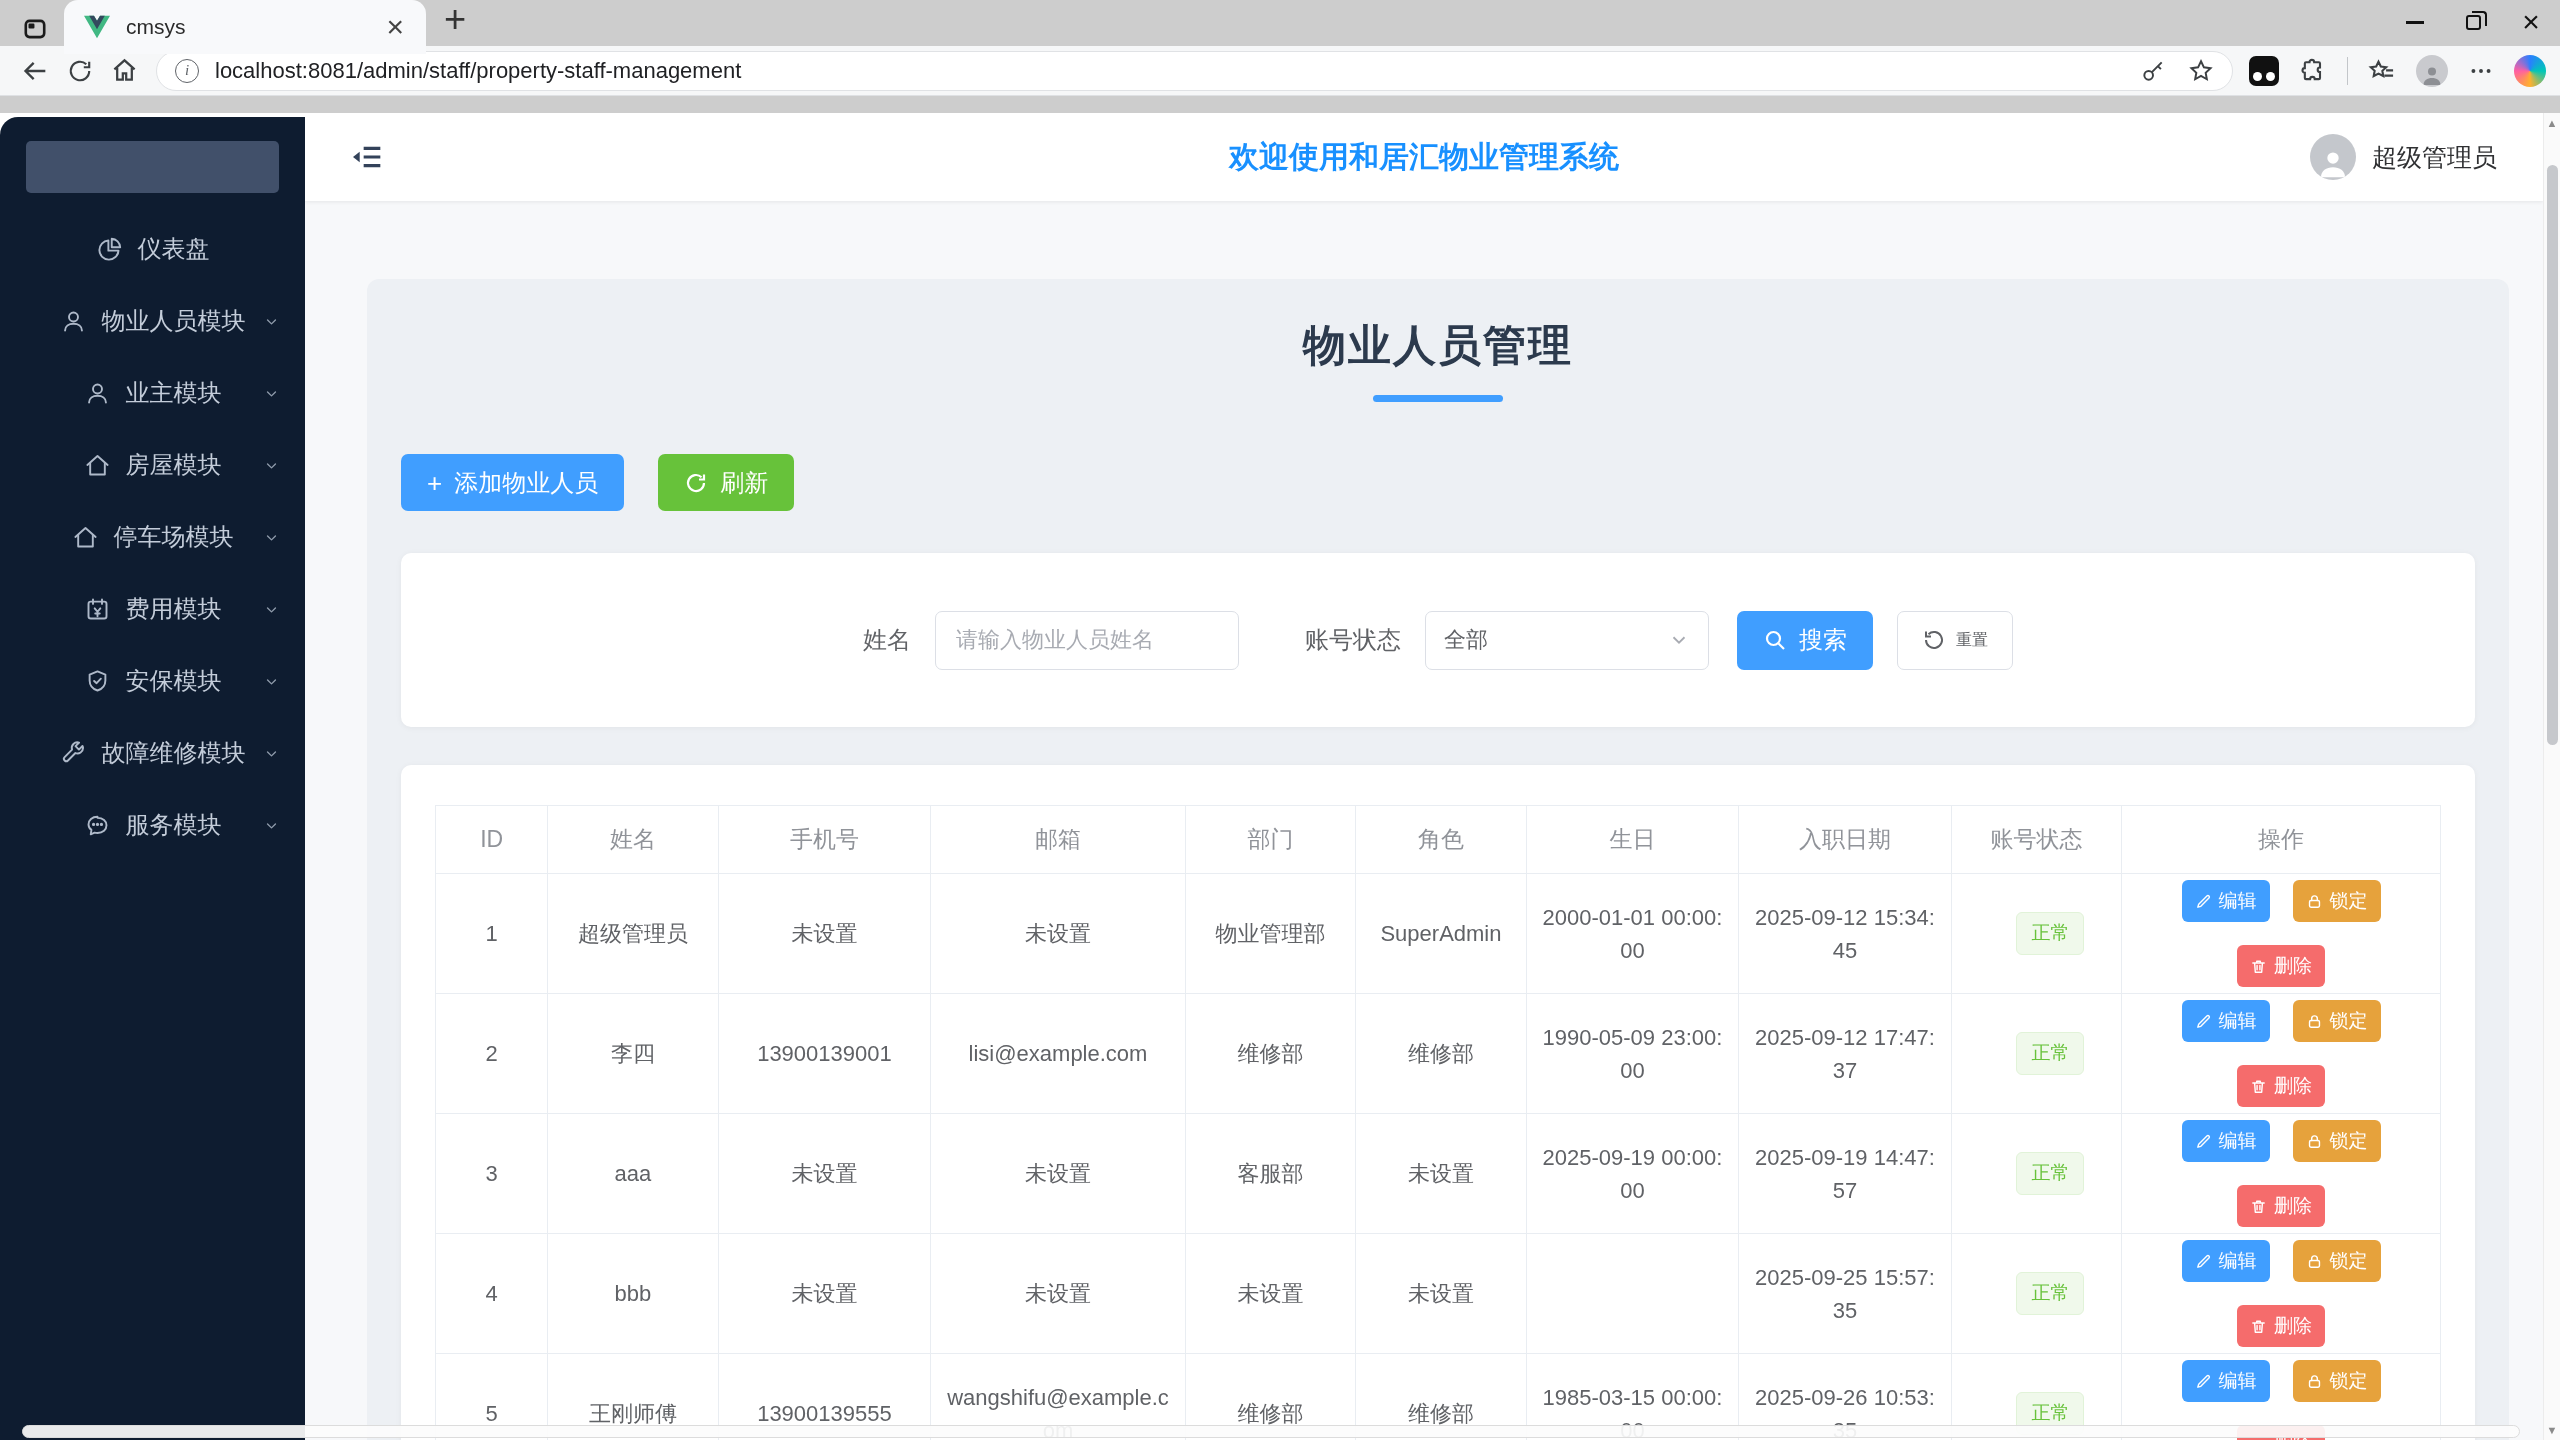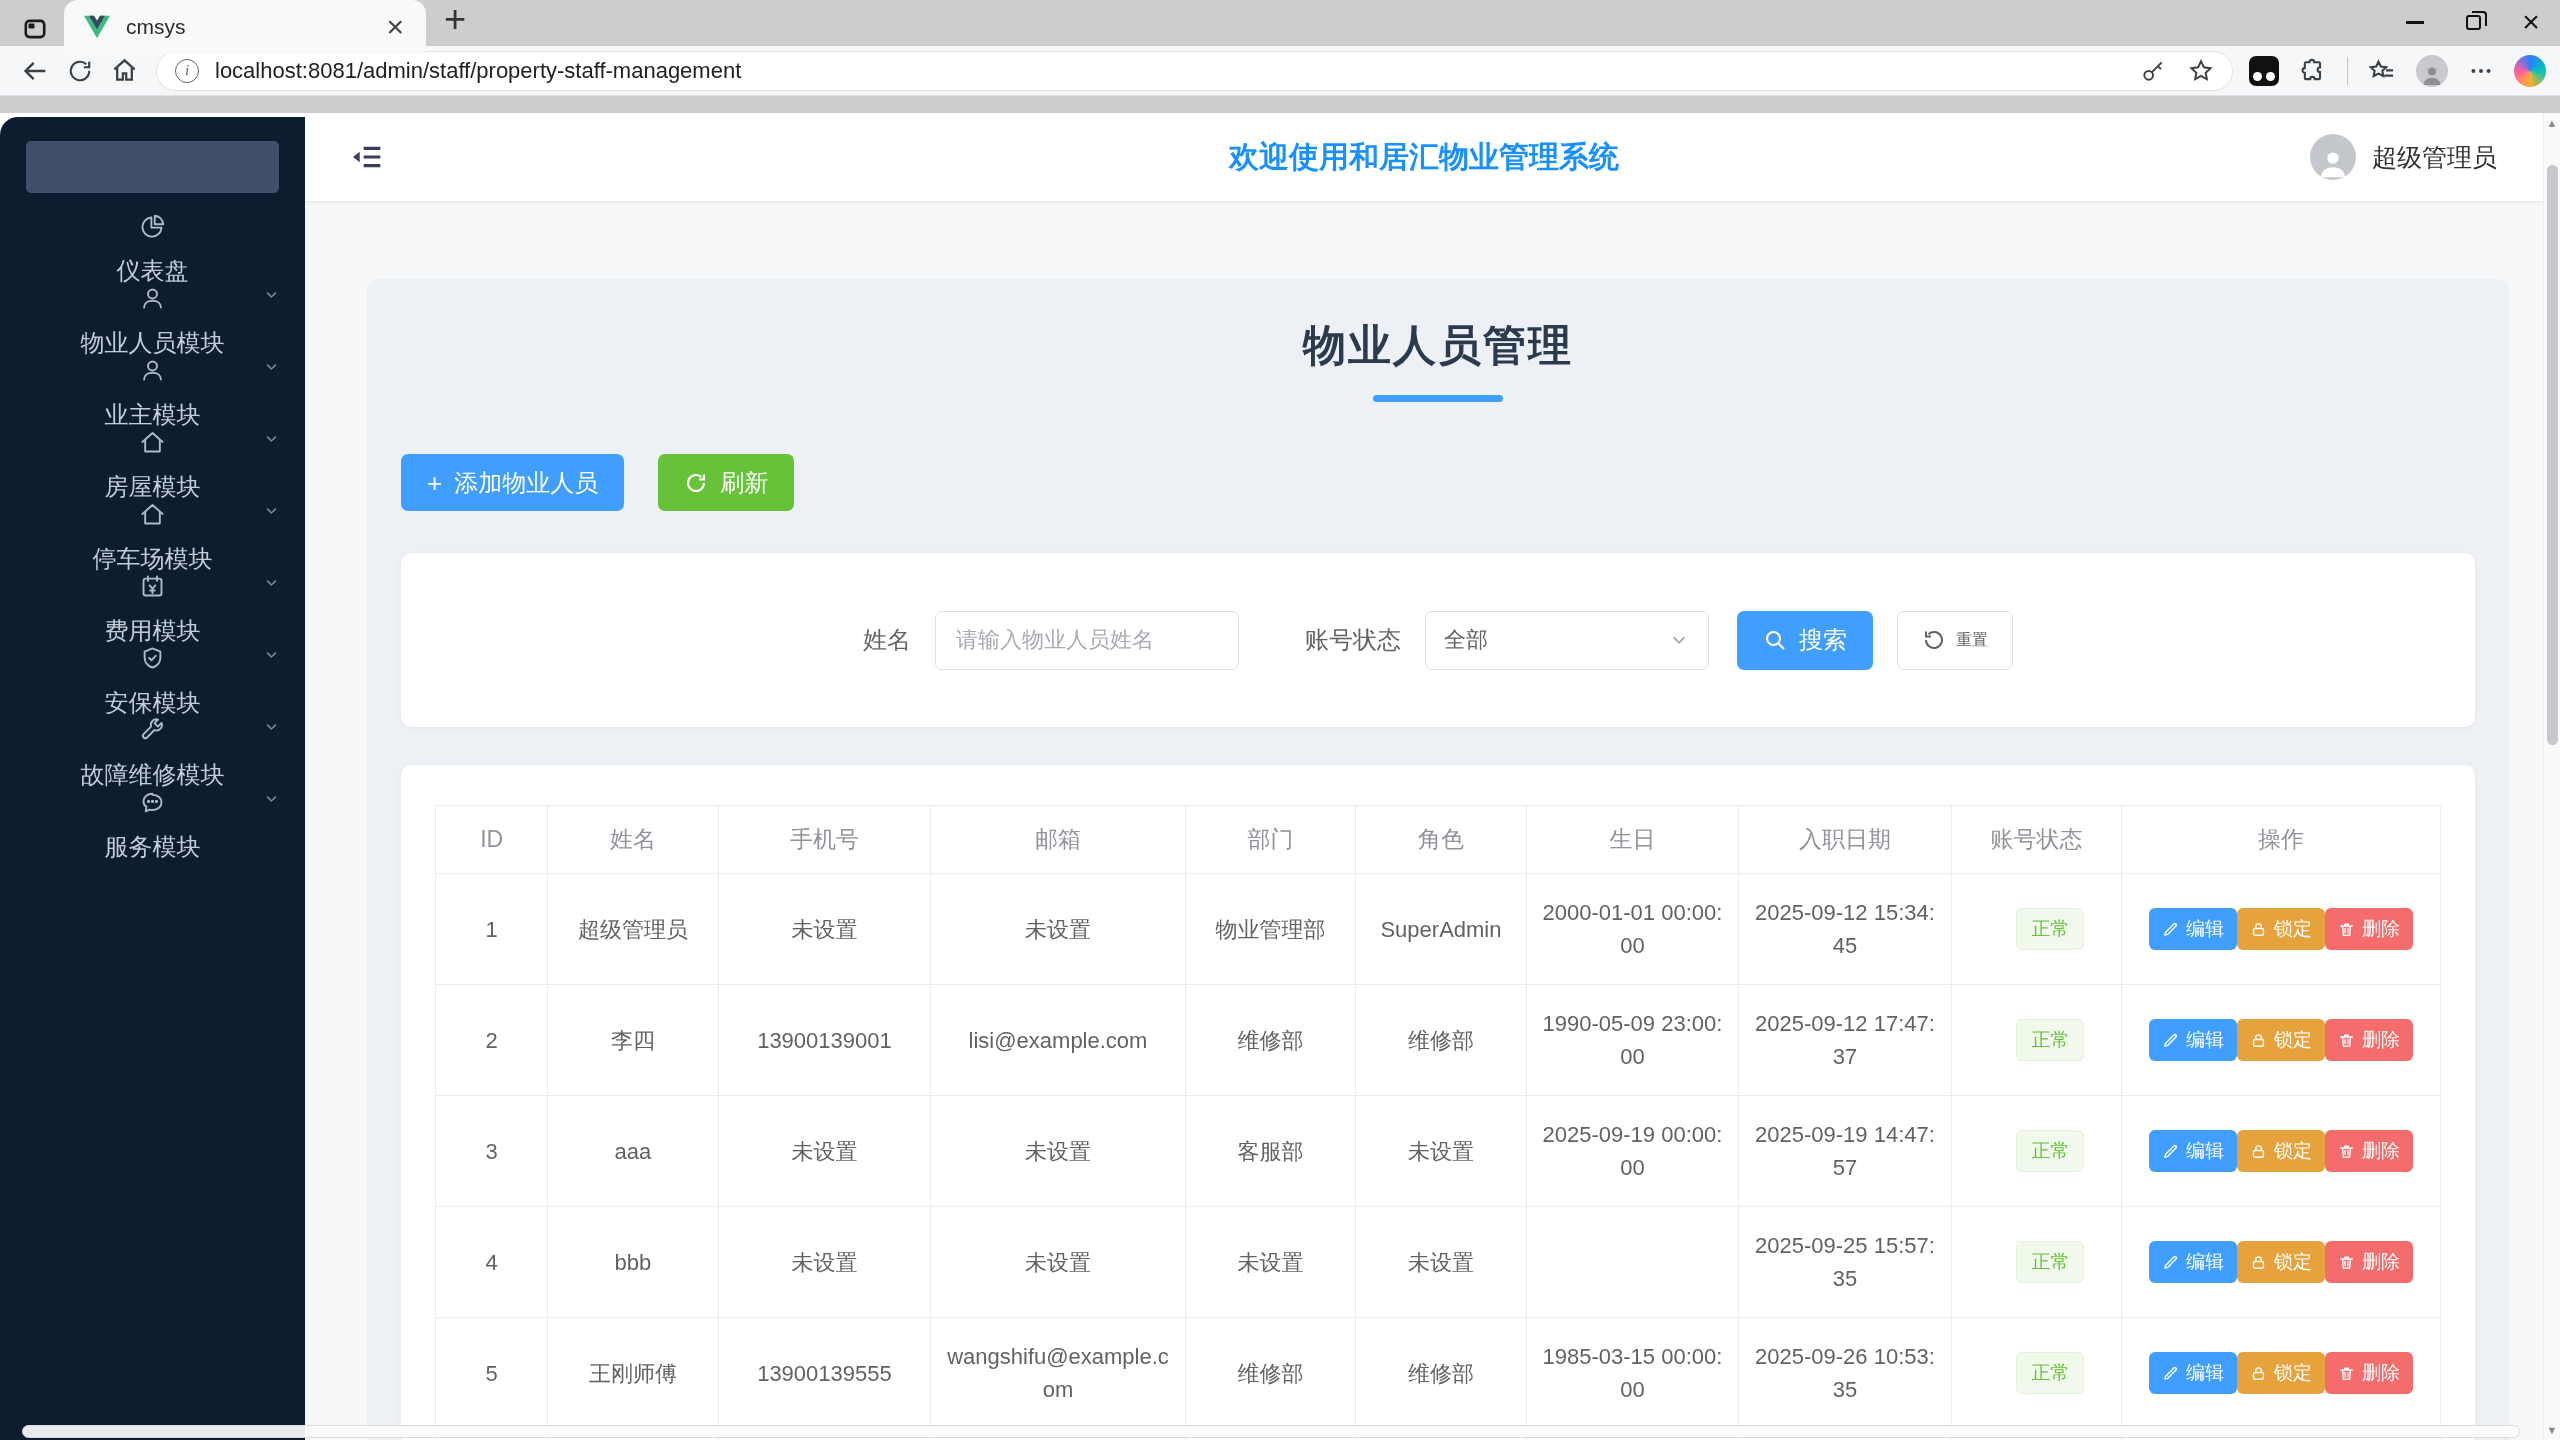--- a/index.html
+++ b/index.html
@@ -34,21 +34,21 @@
   .tb-div { width:1px; height:28px; background:#c3c6ca; }
   .copilot { width:32px; height:32px; border-radius:50%; background:conic-gradient(#2a7fff,#00c7b7,#ffb02e,#ff5fa2,#2a7fff); }
   .profile-ic { width:32px; height:32px; border-radius:50%; background:#c9cace; display:flex; align-items:flex-end; justify-content:center; overflow:hidden; color:#8d8f94; }
 
   
   .viewport { position:absolute; top:113px; left:0; right:0; bottom:0; background:#fff; display:flex; }
 
   .sidebar { width:305px; background:#0e1c30; border-radius:18px 0 0 0; margin-top:4px; flex:none; display:flex; flex-direction:column; }
   .logo-box { margin:24px 26px 0; height:52px; background:#41506a; border-radius:5px; }
   .menu { margin-top:20px; }
-  .menu-item { height:72px; display:flex; align-items:center; gap:15px; color:#c3ccd9; font-size:24px; position:relative; cursor:pointer;flex-direction:column; }
+  .menu-item { height:72px; display:flex; align-items:center; justify-content:center; gap:15px; color:#c3ccd9; font-size:24px; position:relative; cursor:pointer; }
   .menu-item .m-ic { width:27px; height:27px; color:#aeb9c9; }
   .menu-item .arrow { position:absolute; right:24px; width:19px; height:19px; color:#8f9bab; }
 
   .main { flex:1; background:#f7f8fa; overflow:hidden; position:relative; }
   .app-header { height:88px; background:#fff; display:flex; align-items:center; padding:0 46px; box-shadow:0 1px 4px rgba(0,0,0,.08); position:relative; }
   .fold { width:32px; height:32px; color:#33425a; cursor:pointer; }
   .welcome { position:absolute; left:0; right:0; text-align:center; font-size:30px; font-weight:bold; color:#1890ff; }
   .user { margin-left:auto; display:flex; align-items:center; gap:16px; position:relative; cursor:pointer; }
   .avatar { width:46px; height:46px; border-radius:50%; background:#c4c7cc; display:flex; align-items:flex-end; justify-content:center; overflow:hidden; color:#fff; }
   .user-name { font-size:25px; color:#303133; }
@@ -73,21 +73,21 @@
   .gap-status { margin-left:66px; }
   .btn-search { height:59px; margin-left:28px; background:#409eff; font-size:24px; padding:0 26px; border-radius:7px; }
   .btn-reset { height:59px; margin-left:24px; background:#fff; border:1px solid #dcdfe6; border-radius:7px; color:#606266; font-size:16px; display:inline-flex; align-items:center; gap:10px; padding:0 24px; cursor:pointer; font-family:inherit; }
 
   .table-card { margin:38px 34px 0; background:#fff; border-radius:10px; padding:40px 34px 60px; box-shadow:0 1px 6px rgba(0,0,0,.05); }
   table { width:100%; border-collapse:collapse; table-layout:fixed; }
   th { height:68px; font-size:23px; font-weight:normal; color:#909399; border:1px solid #e9edf2; text-align:center; background:#fff; }
   td { height:111px; font-size:22px; color:#606266; border:1px solid #e9edf2; text-align:center; padding:6px 10px; line-height:1.5; }
   td.wrap { word-break:break-all; }
   .status-badge { display:inline-block; padding:6px 14px; background:#f0f9eb; border:1px solid #e1f3d8; border-radius:6px; color:#67c23a; font-size:19px;margin-left:28px; }
-  .ops { display:flex; flex-wrap:wrap; gap:0; justify-content:center; align-items:center; }
+  .ops { display:flex; flex-wrap:wrap; gap:23px; justify-content:center; align-items:center; }
   .op-btn { display:inline-flex; align-items:center; gap:7px; border:none; border-radius:6px; color:#fff; font-size:19px; padding:8px 13px; cursor:pointer; font-family:inherit; }
   .op-btn .oic { width:17px; height:17px; }
   .op-edit { background:#409eff; } .op-lock { background:#e6a23c; } .op-del { background:#f56c6c; }
 
   .v-scroll { width:17px; flex:none; background:#fafafa; border-left:1px solid #ececec; position:relative; }
   .v-arrow { position:absolute; left:0; width:100%; text-align:center; font-size:11px; color:#8a8a8a; }
   .v-thumb { position:absolute; left:3px; width:11px; top:52px; height:580px; background:#c6c8cc; border-radius:6px; }
   .h-scroll { position:absolute; left:22px; right:40px; bottom:2px; height:13px; background:rgba(252,252,252,.92); border:1px solid #dcdcdc; border-radius:7px; }
 </style>
 </head>

